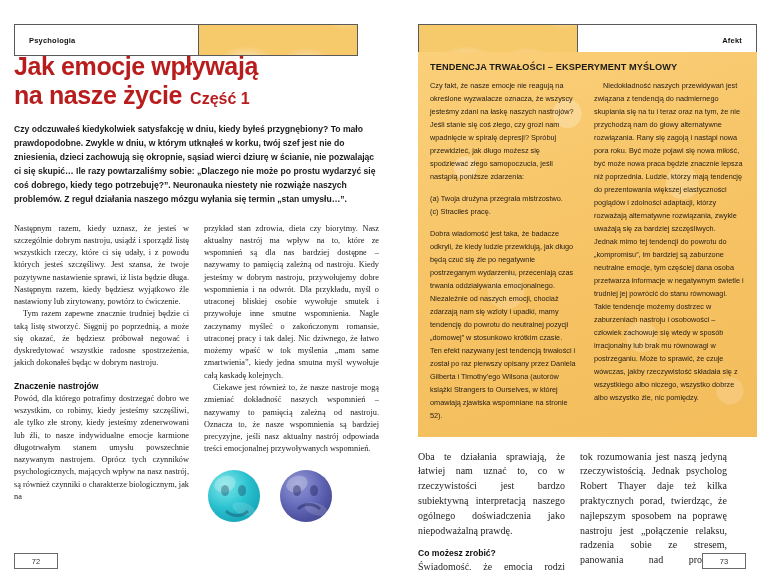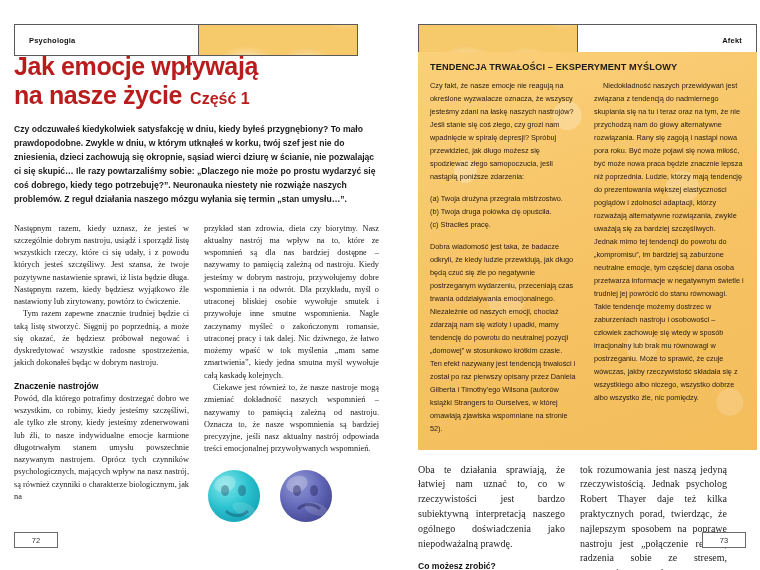--- a/index.html
+++ b/index.html
@@ -190,21 +190,21 @@
     text-align:justify;color:#222;
   }
   h2.sub2{
     font-family:"Liberation Sans", sans-serif;
     font-size:8.6px;font-weight:700;
     margin:10px 0 2px 0;color:#111;
   }
 
   
   .folio{
-    position:absolute;bottom:22px;height:16px;width:44px;
+    position:absolute;bottom:1px;height:16px;width:44px;
     border:1px solid #6a6a6a;
     display:flex;align-items:center;justify-content:center;
     font-family:"Liberation Sans", sans-serif;
     font-size:7.5px;color:#333;background:#fff;
     box-sizing:border-box;
   }
   .folio-left{left:14px;}
   .folio-right{right:14px;}
 </style>
 </head>
@@ -272,21 +272,20 @@
 
     <div class="rp-body">
 
       <div class="orangebox">
         <h3 class="boxtitle">TENDENCJA TRWAŁOŚCI – EKSPERYMENT MYŚLOWY</h3>
         <div class="boxcols">
           <div class="boxcol">
             <p>Czy fakt, że nasze emocje nie reagują na określone wyzwalacze oznacza, że wszyscy jesteśmy zdani na łaskę naszych nastrojów? Jeśli stanie się coś złego, czy grozi nam wpadnięcie w spiralę depresji? Spróbuj przewidzieć, jak długo możesz się spodziewać złego samopoczucia, jeśli nastąpią poniższe zdarzenia:</p>
             <ul class="choices">
               <li>(a) Twoja drużyna przegrała mistrzostwo.</li>
-              <li>(b) Twoja druga połówka cię opuściła.</li>
               <li>(c) Straciłeś pracę.</li>
             </ul>
             <p class="gap">Dobra wiadomość jest taka, że badacze odkryli, że kiedy ludzie przewidują, jak długo będą czuć się źle po negatywnie postrzeganym wydarzeniu, przeceniają czas trwania oddziaływania emocjonalnego. Niezależnie od naszych emocji, chociaż zdarzają nam się wzloty i upadki, mamy tendencję do powrotu do neutralnej pozycji „domowej” w stosunkowo krótkim czasie.</p>
             <p>Ten efekt nazywany jest tendencją trwałości i został po raz pierwszy opisany przez Daniela Gilberta i Timothy'ego Wilsona (autorów książki Strangers to Ourselves, w której omawiają zjawiska wspomniane na stronie 52).</p>
           </div>
           <div class="boxcol">
             <p class="indent">Niedokładność naszych przewidywań jest związana z tendencją do nadmiernego skupiania się na tu i teraz oraz na tym, że nie przychodzą nam do głowy alternatywne rozwiązania. Rany się zagoją i nastąpi nowa pora roku. Być może pojawi się nowa miłość, być może nowa praca będzie znacznie lepsza niż poprzednia. Ludzie, którzy mają tendencję do prezentowania większej elastyczności poglądów i zdolności adaptacji, którzy rozważają alternatywne rozwiązania, zwykle uważają się za bardziej szczęśliwych.</p>
             <p>Jednak mimo tej tendencji do powrotu do „kompromisu”, im bardziej są zaburzone neutralne emocje, tym częściej dana osoba przetwarza informacje w negatywnym świetle i trudniej jej powrócić do stanu równowagi. Takie tendencje możemy dostrzec w zaburzeniach nastroju i osobowości – człowiek zachowuje się wtedy w sposób irracjonalny lub brak mu równowagi w postrzeganiu. Może to sprawić, że czuje wówczas, jakby rzeczywistość składała się z wszystkiego albo niczego, wszystko dobrze albo wszystko źle, nic pomiędzy.</p>
           </div>
         </div>

